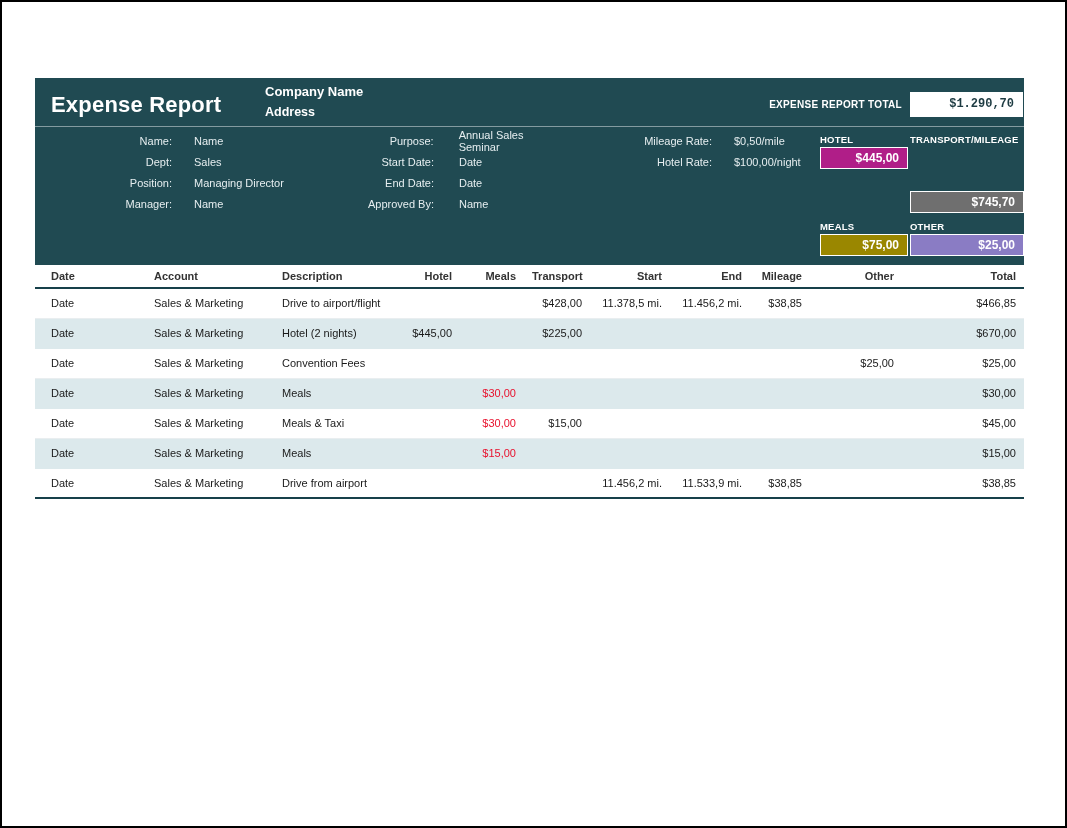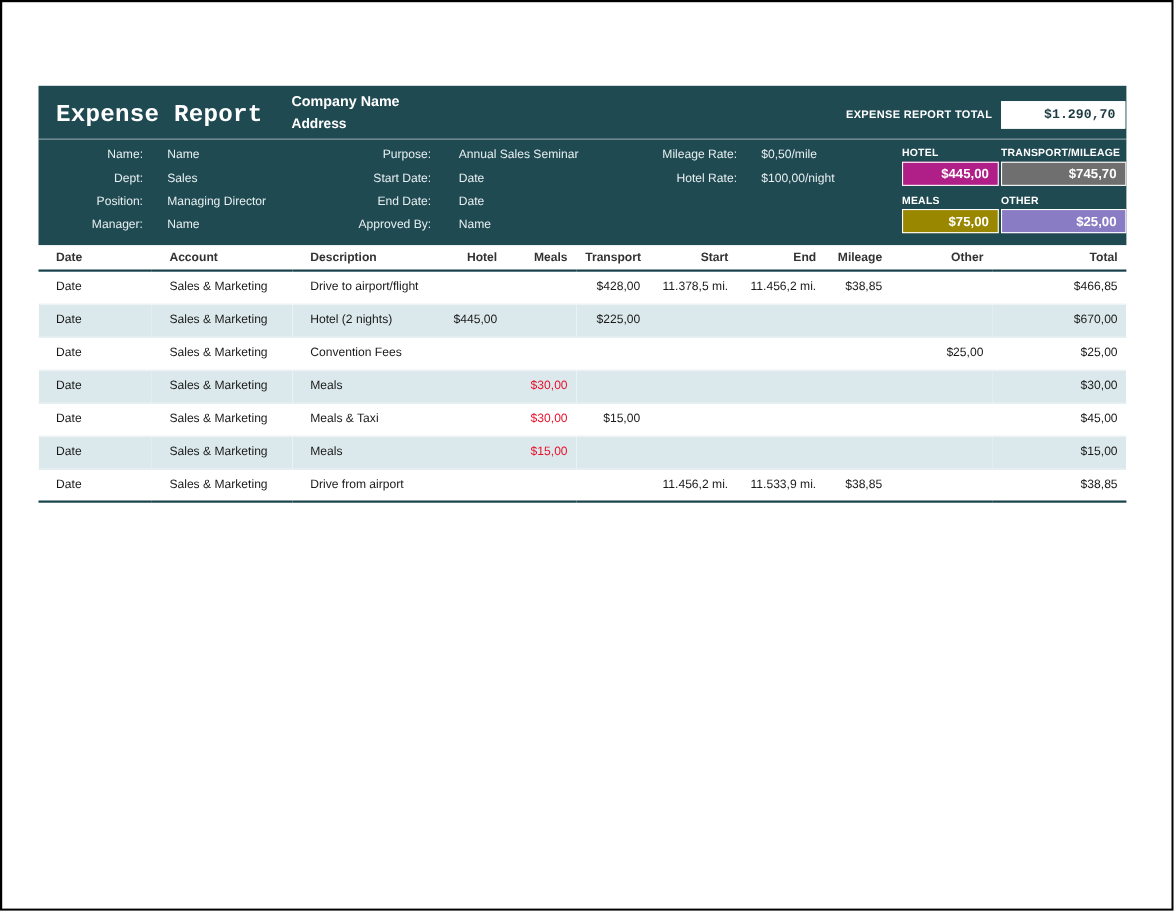--- a/index.html
+++ b/index.html
@@ -24,40 +24,40 @@
 
   
   .report-header { background: #204a52; color: #ffffff; }
 
   .header-top {
     display: flex;
     align-items: flex-start;
     height: 48px;
     padding: 6px 0 0 16px;
   }
-  .title-wrap { width: 214px; font-family: Liberation Mono, monospace; }
+  .title-wrap { width: 214px; }
   .page-title { font-size: 22px; font-weight: 700; letter-spacing: .2px; margin-top: 8px; }
   .company-wrap { font-weight: 700; }
   .company-name { font-size: 13px; margin-top: 0; }
   .company-address { font-size: 12.5px; margin-top: 6px; }
   .total-wrap { margin-left: auto; display: flex; align-items: center; margin-top: 8px; padding-right: 1px; }
   .total-label { font-size: 10px; font-weight: 700; letter-spacing: .3px; margin-right: 8px; }
   .total-box {
     width: 113px; height: 25px;
     background: #ffffff; border: 1px solid #ffffff;
     color: #1d3b42; font-size: 12px; font-weight: 600;
     text-align: right; line-height: 23px; padding-right: 8px; font-family: Liberation Mono, monospace;
   }
 
   .header-bottom {
     display: flex;
     border-top: 1px solid rgba(255,255,255,.45);
     padding: 3px 0 9px 0;
   }
-  .info-row { display: flex; align-items: center; height: 21px; font-size: 11px; color: #e6eef0; }
+  .info-row { display: flex; align-items: center; height: 21px; font-size: 11px; color: #e6eef0; padding-left: 42px; }
   .info-label { text-align: right; }
   .col-left  { width: 280px; }
   .col-left .info-label { width: 95px; }
   .col-left .info-value { margin-left: 22px; }
   .col-mid   { width: 252px; }
   .col-mid .info-label { width: 77px; }
   .col-mid .info-value { margin-left: 25px; }
   .col-rates { width: 253px; }
   .col-rates .info-label { width: 103px; }
   .col-rates .info-value { margin-left: 22px; }
@@ -176,21 +176,21 @@
             <div class="info-row">
               <span class="info-label">Hotel Rate:</span>
               <span class="info-value">$100,00/night</span>
             </div>
           </div>
 
         <div class="summary">
           <div class="sum-label">HOTEL</div>
           <div class="sum-label">TRANSPORT/MILEAGE</div>
           <div class="sum-box" id="box-hotel" style="background: rgb(176, 30, 136);">$445,00</div>
-          <div class="sum-box" id="box-transport" style="background: rgb(111, 111, 111);">$745,70</div>
+          <div class="sum-box" id="box-transport" style="background: rgb(111, 111, 111); margin-top: 44px;">$745,70</div>
           <div class="sum-label mt">MEALS</div>
           <div class="sum-label mt">OTHER</div>
           <div class="sum-box" id="box-meals" style="background: rgb(154, 135, 0);">$75,00</div>
           <div class="sum-box" id="box-other" style="background: rgb(138, 124, 196);">$25,00</div>
         </div>
       </div>
     </div>
 
     <table class="expense-table">
       <colgroup>

